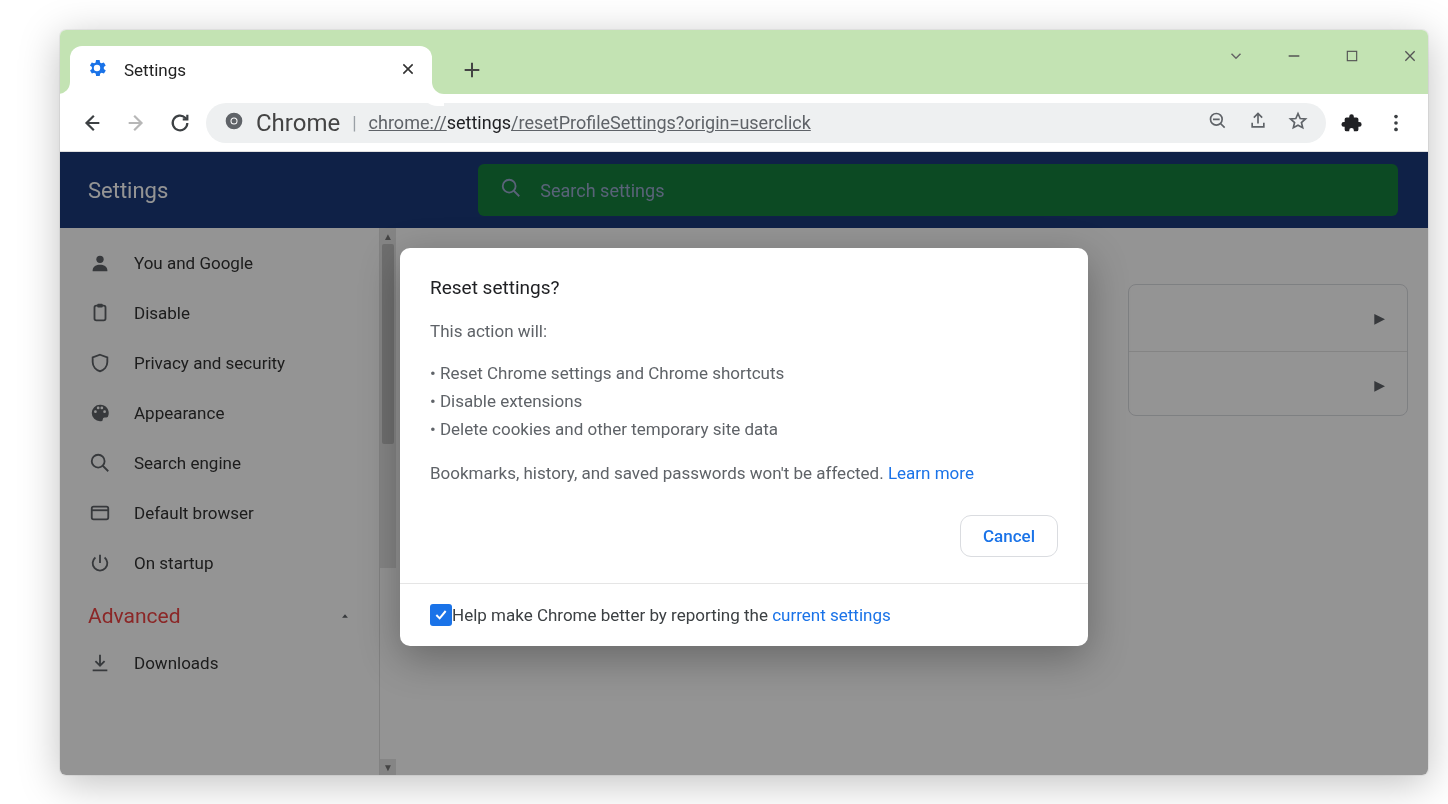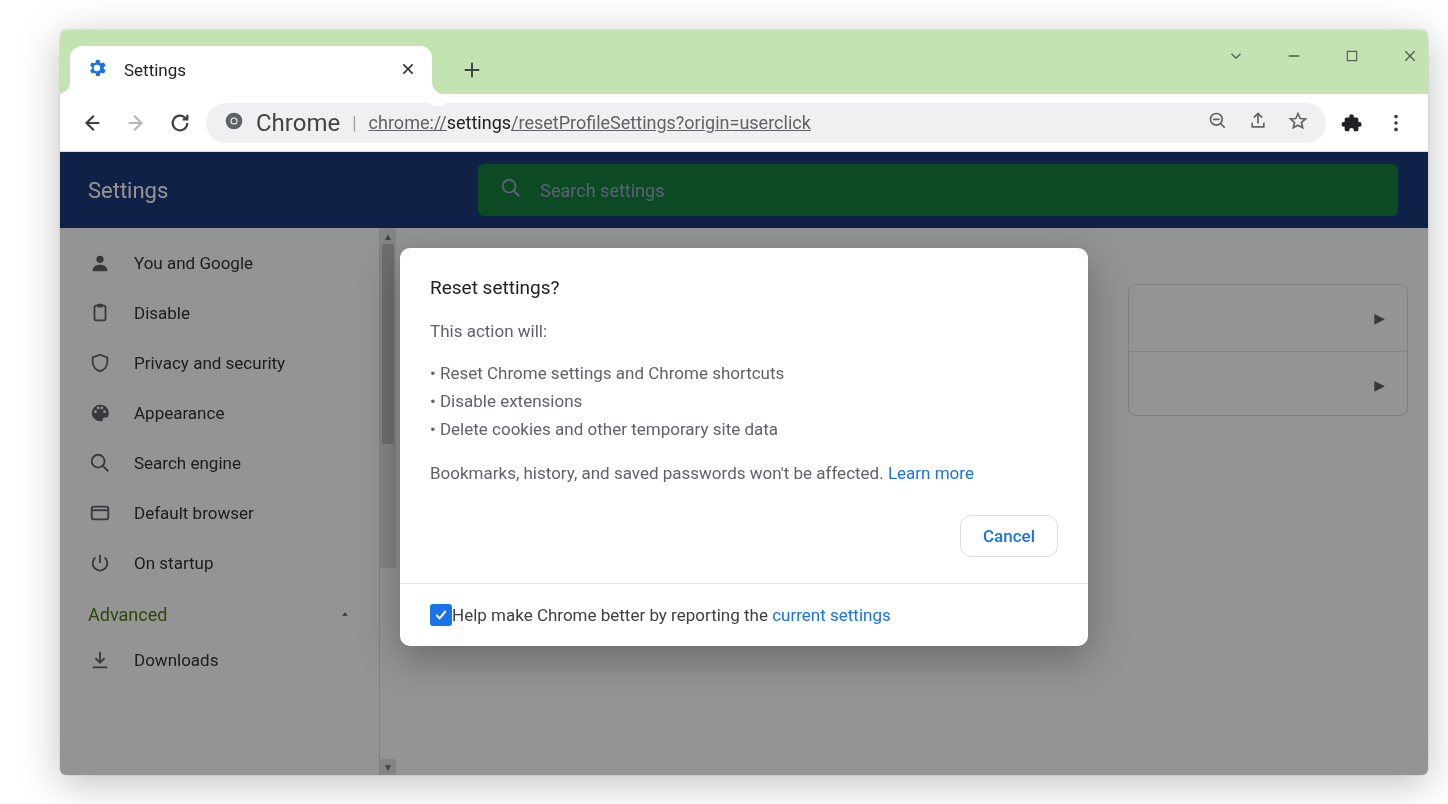--- a/index.html
+++ b/index.html
@@ -40,21 +40,21 @@
   .settings-header { height: 76px; background:#1a3a7a; display:flex; align-items:center; padding: 0 28px; gap: 40px; }
   .settings-title { color:#fff; font-size: 22px; }
   .search-settings { flex:0 0 920px; height: 52px; background:#15803d; border-radius: 6px; display:flex; align-items:center; padding: 0 22px; gap: 18px; margin-left: 270px; justify-content: center; }
   .search-settings input { background:transparent; border:none; outline:none; color:#d0d6e6; font-size: 18px; flex:1; }
   .search-settings input::placeholder { color:#9aa9cf; }
   .body-area { display:flex; height: calc(100% - 76px); background:#fff; position:relative; }
   .sidebar { width: 320px; padding: 10px 8px; overflow-y:auto; position:relative; }
   .sidebar::after { content:""; position:absolute; right:0; top:0; bottom:0; width:1px; background:#e0e0e0; }
   .side-item { display:flex; align-items:center; gap: 22px; height: 50px; padding: 0 20px; border-radius: 0 25px 25px 0; cursor:pointer; font-size: 17px; color:#333; }
   .side-item .ico { width:24px; height:24px; color:#5f6368; display:flex; align-items:center; justify-content:center; }
-  .side-section { display:flex; align-items:center; justify-content:space-between; padding: 16px 20px 10px; font-size:18px; color:#4d7c0f; cursor:pointer; }
+  .side-section { display:flex; align-items:center; justify-content:space-between; padding: 16px 20px 10px; font-size:21px; color:#ef4444; cursor:pointer; }
   .main-panel { flex:1; position:relative; }
   .stub-card { position:absolute; right: 20px; top: 56px; width: 280px; height: 132px; border:1px solid #dadce0; border-radius: 8px; background:#fff; }
   .stub-card .row { height:66px; display:flex; align-items:center; justify-content:flex-end; padding: 0 22px; }
   .stub-card .row + .row { border-top:1px solid #e4e4e4; }
   .stub-card .chev { color:#5f6368; font-size:14px; }
   .scrollbar-vert { position:absolute; left: 320px; top:0; width:16px; height:340px; background:#e6e6e6; }
   .scrollbar-vert .arrow { height:16px; display:flex; align-items:center; justify-content:center; color:#777; font-size:10px; }
   .scrollbar-vert .thumb { position:absolute; left:2px; right:2px; top:16px; height:200px; background:#bfbfbf; border-radius:2px; }
   .sidebar-bottom-scroll { position:absolute; left: 320px; bottom:0; width:16px; height:16px; background:#e6e6e6; display:flex;align-items:center;justify-content:center;color:#777;font-size:10px;}
   .overlay { position:absolute; inset:0; background:rgba(0,0,0,0.42); display:flex; align-items:flex-start; justify-content:center; }

